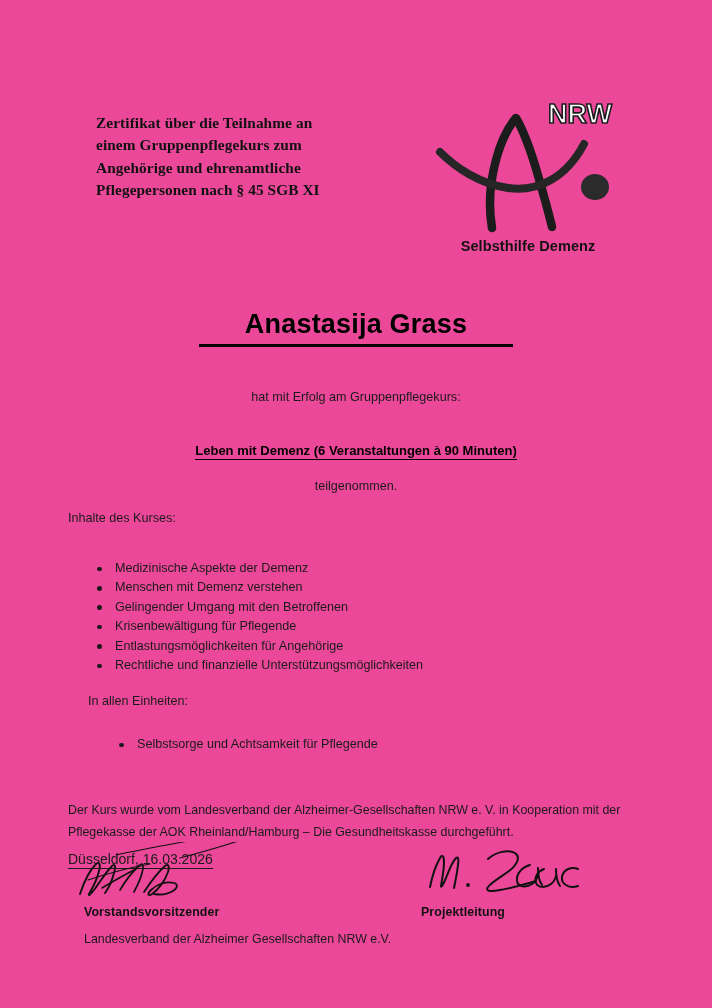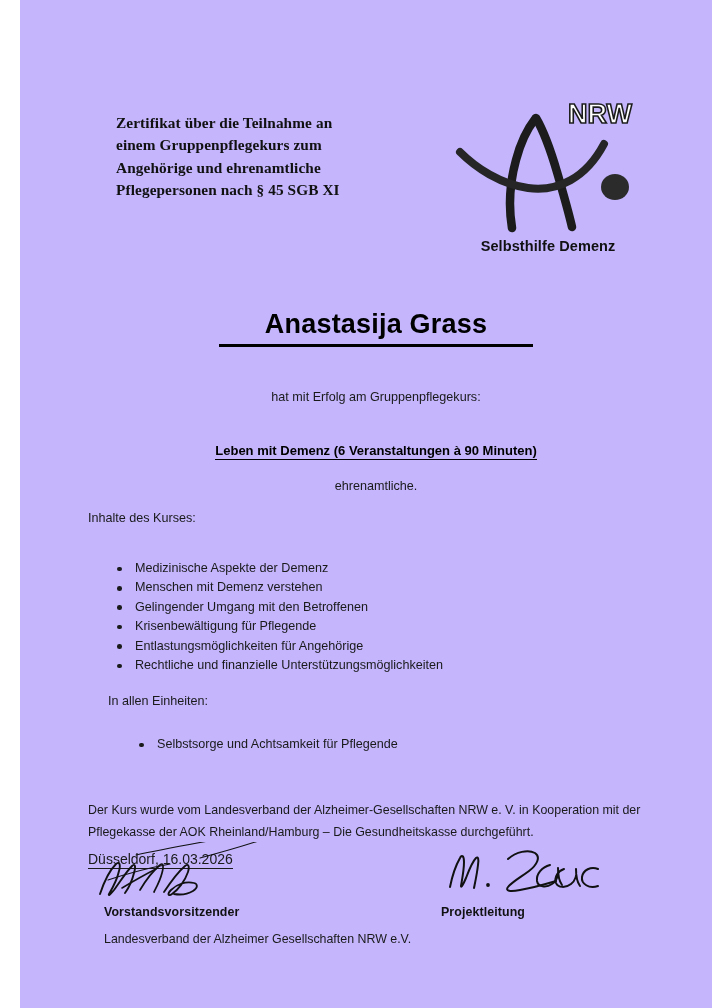--- a/index.html
+++ b/index.html
@@ -12,22 +12,21 @@
     height: 1008px;
     position: relative;
     font-family: "Liberation Sans", sans-serif;
     color: #1a1a1a;
     overflow: hidden;
   }
 
   .page {
     position: absolute;
     inset: 0;
-    background: #c4b5fd;
-    margin-left: 20px;
+    background: #ec4899;
   }
 
   
   .doc-title {
     position: absolute;
     left: 96px;
     top: 112px;
     width: 300px;
     font-family: "Liberation Serif", serif;
     font-weight: bold;
@@ -235,21 +234,21 @@
   <div class="name-wrap">
     <span class="name-inner">
       <span class="name-text">Anastasija Grass</span>
     </span>
   </div>
 
   <div class="center-line line-intro">hat mit Erfolg am Gruppenpflegekurs:</div>
   <div class="center-line line-course">
     <span class="course-title">Leben mit Demenz (6 Veranstaltungen à 90 Minuten)</span>
   </div>
-  <div class="center-line line-taken">ehrenamtliche.</div>
+  <div class="center-line line-taken">teilgenommen.</div>
 
   <div class="section-label label-inhalte">Inhalte des Kurses:</div>
   <ul class="bullets primary">
     <li>Medizinische Aspekte der Demenz</li>
     <li>Menschen mit Demenz verstehen</li>
     <li>Gelingender Umgang mit den Betroffenen</li>
     <li>Krisenbewältigung für Pflegende</li>
     <li>Entlastungsmöglichkeiten für Angehörige</li>
     <li>Rechtliche und finanzielle Unterstützungsmöglichkeiten</li>
   </ul>

